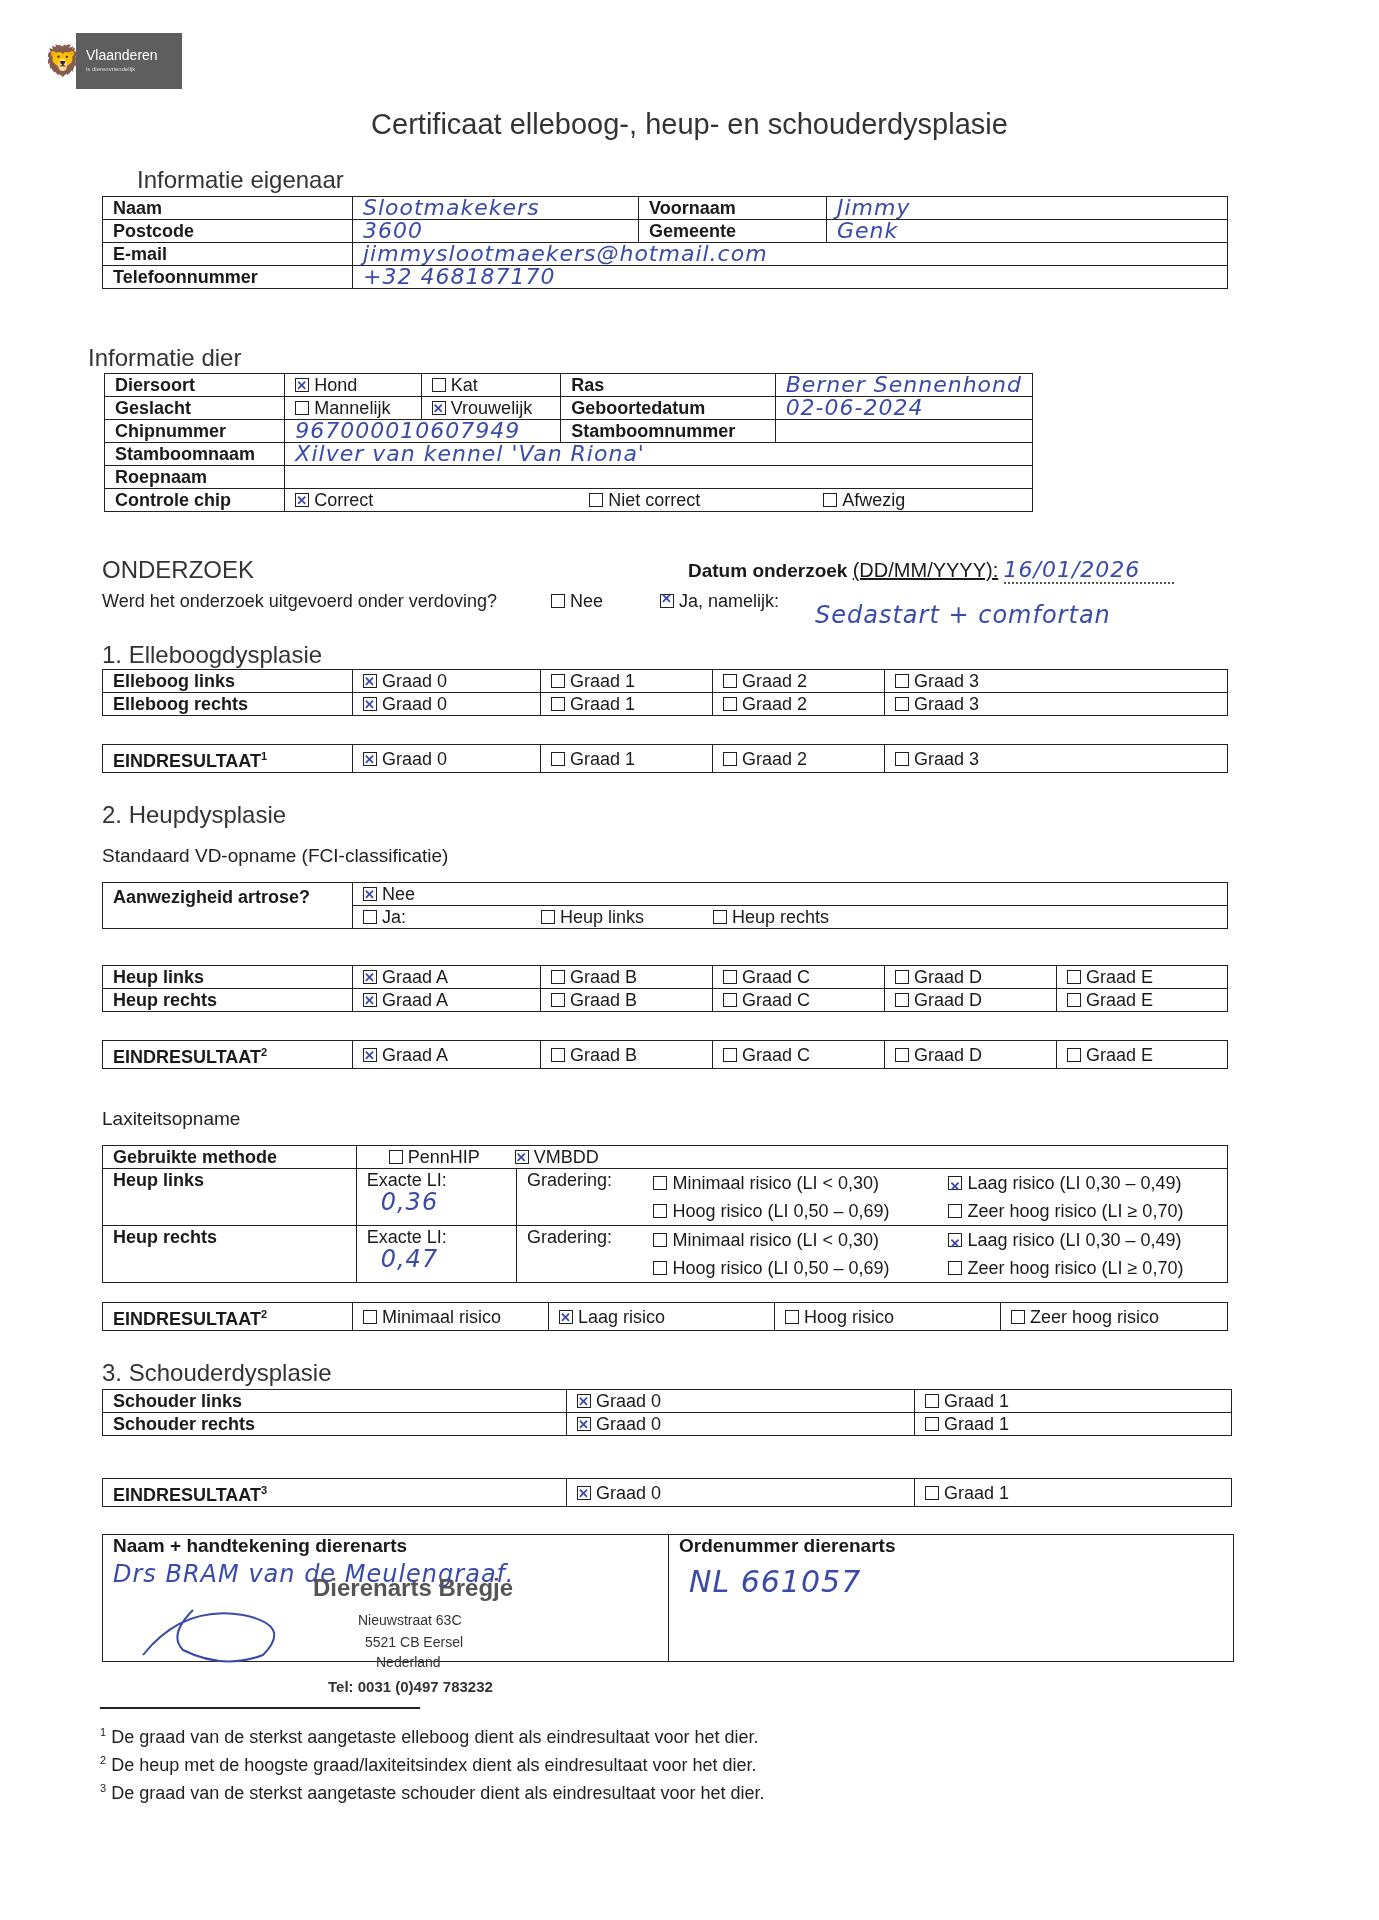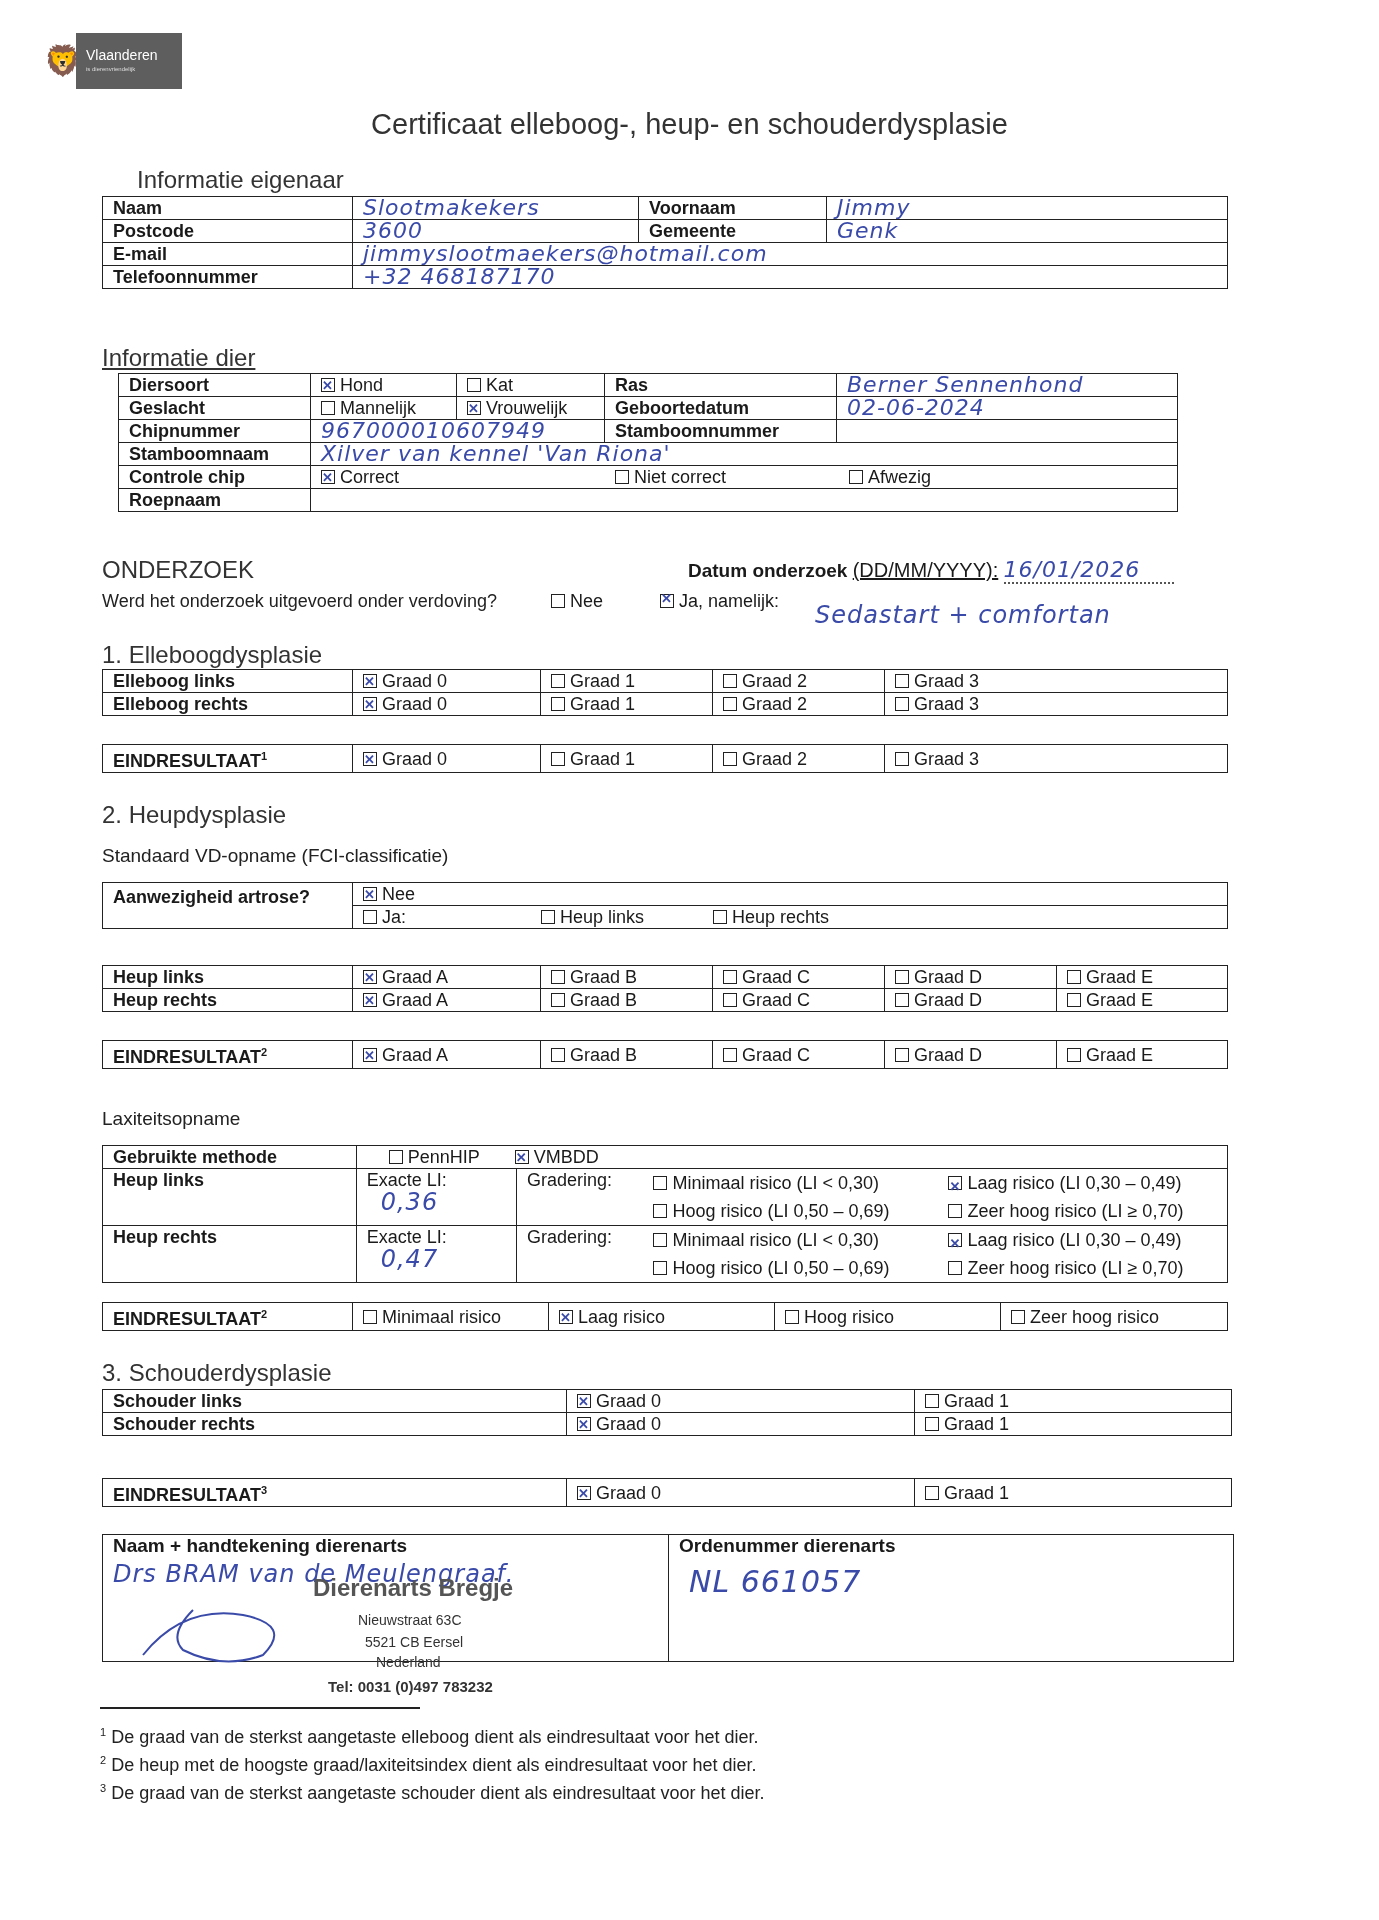--- a/index.html
+++ b/index.html
@@ -60,22 +60,22 @@
     <td class="lbl">E-mail</td>
     <td colspan="3" class="hw">jimmyslootmaekers@hotmail.com</td>
   </tr>
   <tr>
     <td class="lbl">Telefoonnummer</td>
     <td colspan="3" class="hw">+32 468187170</td>
   </tr>
 </tbody>
   </table>
 
-<div class="abs sect" style="left:102px;top:344px;text-decoration:underline;">Informatie dier</div>
-<table style="left:118px;top:373px;width:1060px;">
+<div class="abs sect" style="left:88px;top:344px;">Informatie dier</div>
+<table style="left:104px;top:373px;width:929px;">
   <colgroup>
       <col style="width:192px">
       <col style="width:146px">
       <col style="width:148px">
       <col style="width:232px">
       <col>
     </colgroup>
   <tbody>
       <tr>
     <td class="lbl">Diersoort</td>
@@ -95,30 +95,30 @@
     <td class="lbl">Chipnummer</td>
     <td colspan="2" class="hw">967000010607949</td>
     <td class="lbl">Stamboomnummer</td>
     <td class="hw"></td>
   </tr>
   <tr>
     <td class="lbl">Stamboomnaam</td>
     <td colspan="4" class="hw">Xilver van kennel 'Van Riona'</td>
   </tr>
   <tr>
+    <td class="lbl">Roepnaam</td>
+    <td colspan="4" class="hw"></td>
+  </tr>
+  <tr>
     <td class="lbl">Controle chip</td>
     <td colspan="4" style="position:relative;">
       <span><span class="cb on"></span><span>Correct</span></span>
       <span style="position:absolute;left:304px;"><span class="cb"></span><span>Niet correct</span></span>
       <span style="position:absolute;left:538px;"><span class="cb"></span><span>Afwezig</span></span>
     </td>
-  </tr>
-  <tr>
-    <td class="lbl">Roepnaam</td>
-    <td colspan="4" class="hw"></td>
   </tr>
 </tbody>
   </table>
 
 <div class="abs sect" style="left:102px;top:556px;">ONDERZOEK</div>
 <div class="abs" style="left:688px;top:557px;font-size:19px;">
   <b>Datum onderzoek</b>
   <span style="font-size:20px;text-decoration:underline;">(DD/MM/YYYY):</span>
   <span class="hw" style="border-bottom:2px dotted #555;padding-right:34px;">16/01/2026</span>
 </div>

